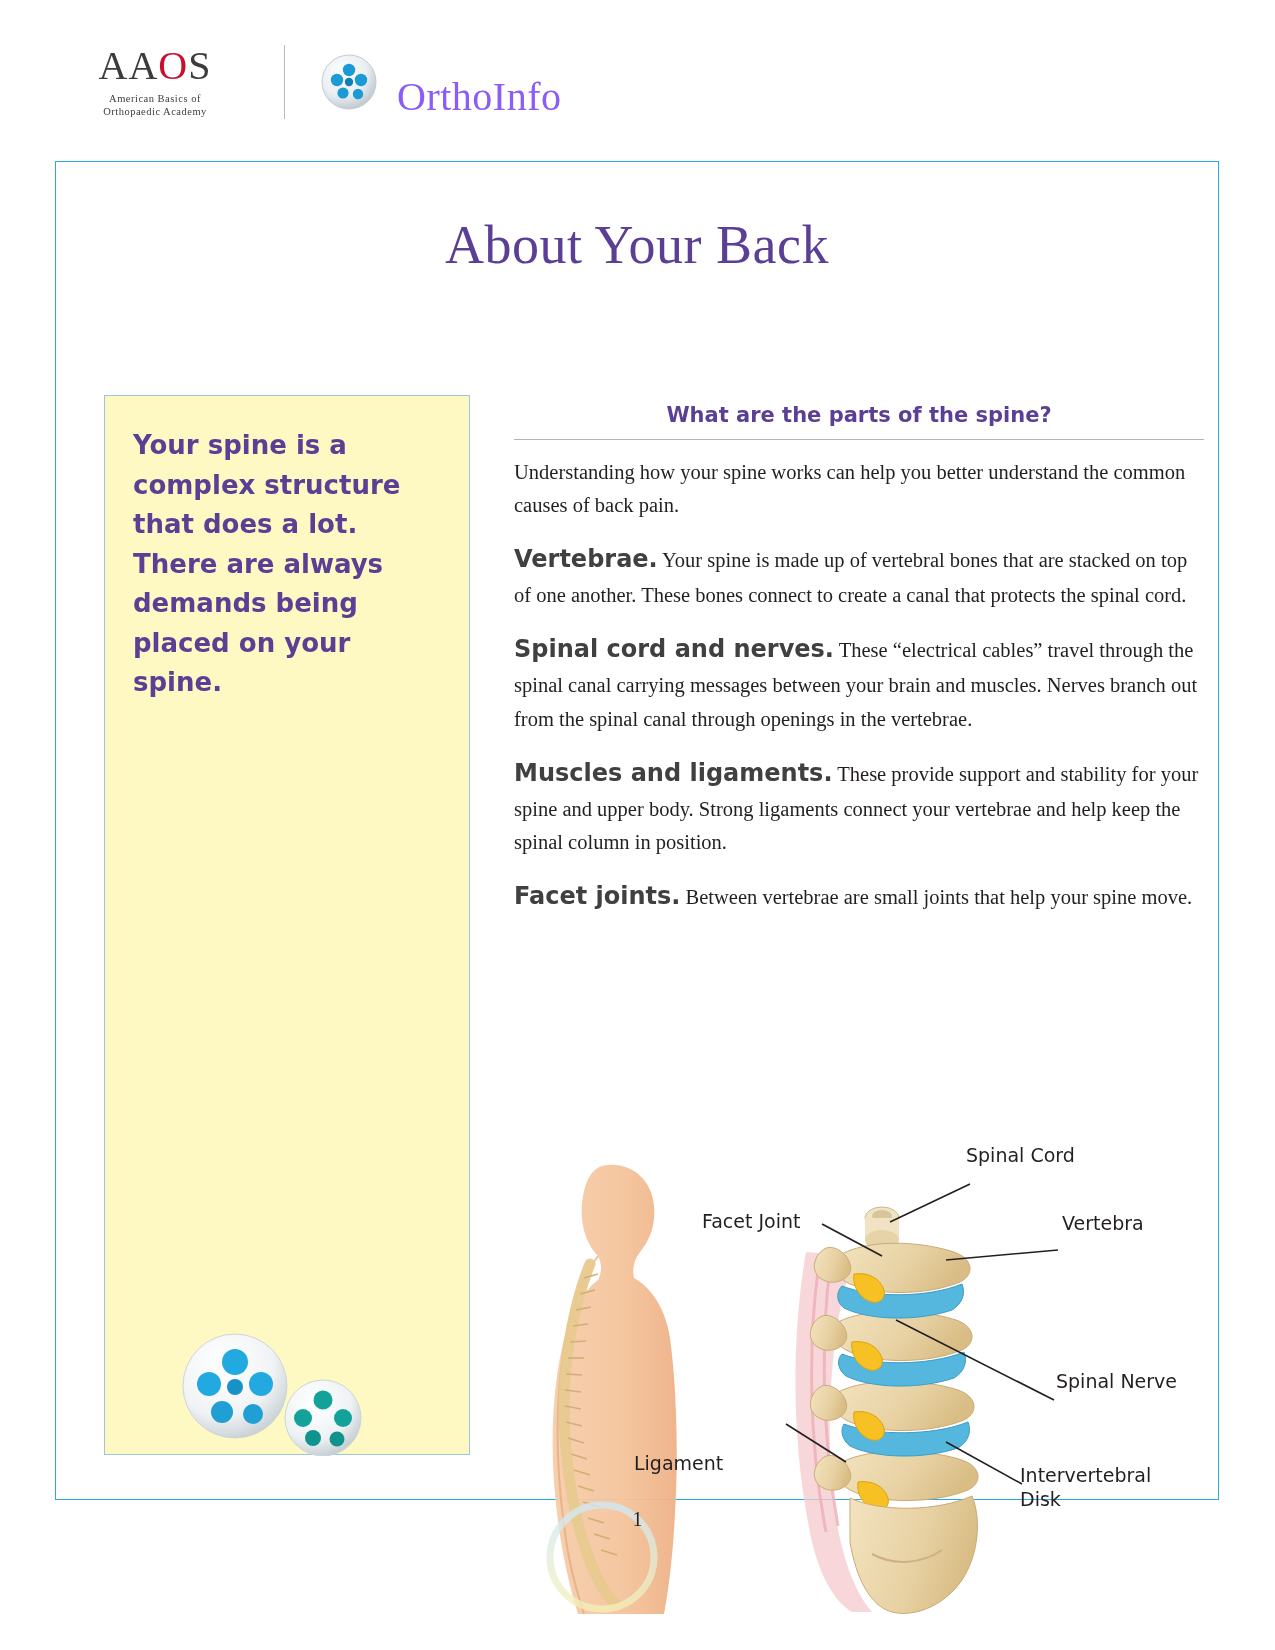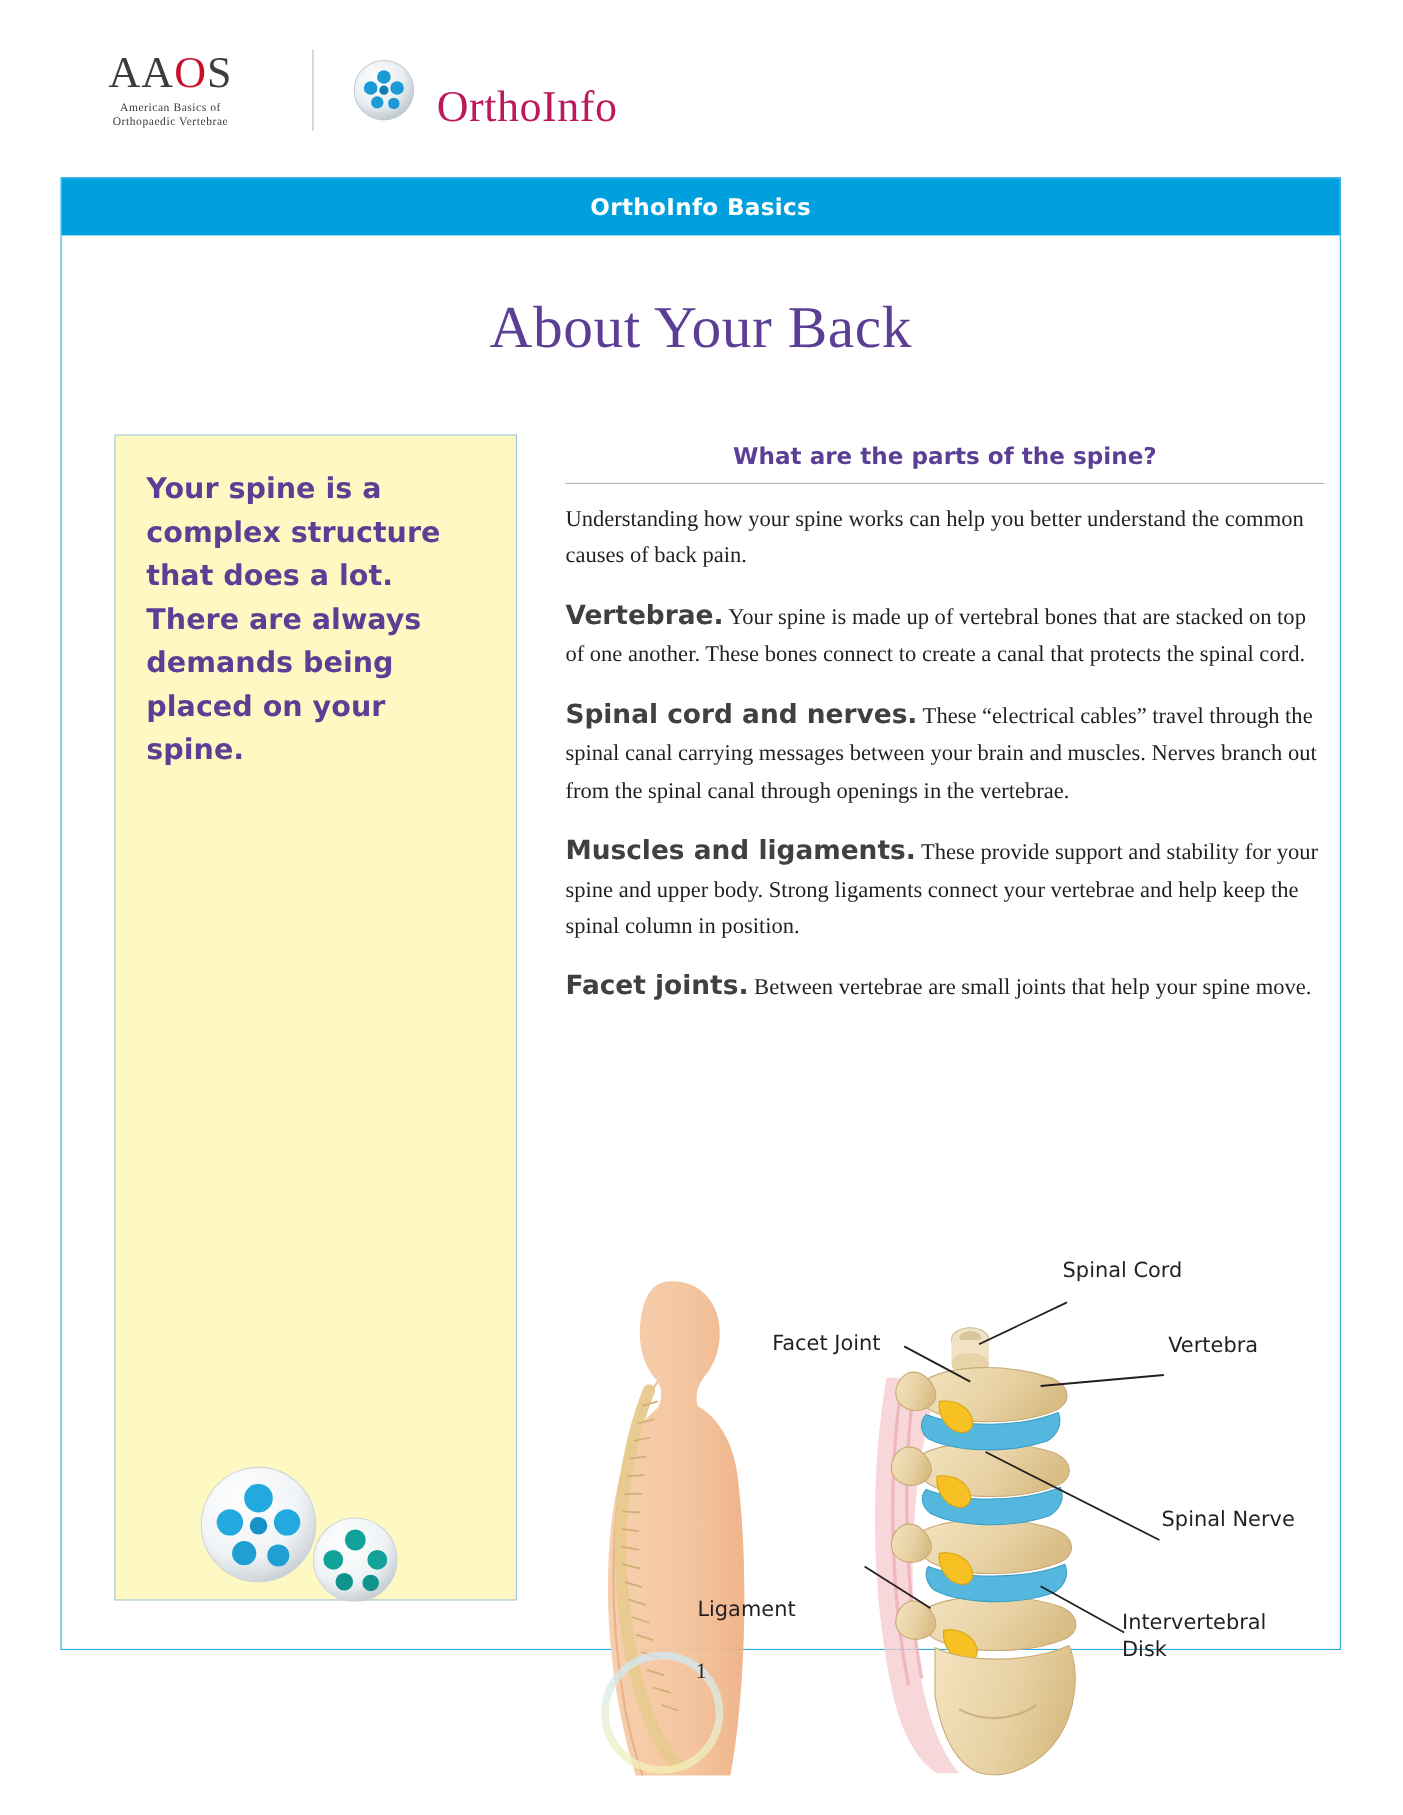--- a/index.html
+++ b/index.html
@@ -61,21 +61,21 @@
   }
   .ortho-mark {
     width: 60px;
     height: 60px;
     position: relative;
     margin-right: 18px;
   }
   .ortho-title {
     font-family: "Liberation Serif", serif;
     font-size: 40px;
-    color: #be185d;
+    color: #8b5cf6;
     letter-spacing: 0.5px;
     margin-top: 28px;
   }
 
   
   .page-frame {
     position: absolute;
     top: 161px;
     left: 55px;
     width: 1164px;
@@ -230,21 +230,21 @@
 
 <div class="masthead">
   <div class="aaos-logo">
     <div class="aaos-word">
       <span>AA</span>
         <span class="red-o">O</span>
         <span>S</span>
     </div>
     <div class="aaos-sub">
       <div>American Basics of</div>
-      <div>Orthopaedic Vertebrae</div>
+      <div>Orthopaedic Academy</div>
     </div>
   </div>
   <div class="masthead-divider"></div>
   <div class="ortho-mark">
     <svg width="60" height="60" viewBox="0 0 60 60" aria-hidden="true">
       <defs>
         <radialGradient id="ballg" cx="38%" cy="32%" r="72%">
           <stop offset="0%" stop-color="#ffffff"></stop>
           <stop offset="62%" stop-color="#e9eef2"></stop>
           <stop offset="100%" stop-color="#bcc6cc"></stop>
@@ -256,21 +256,20 @@
       <circle cx="42" cy="28" r="6.2" fill="#1b9ad6"></circle>
       <circle cx="24" cy="41" r="5.6" fill="#1b9ad6"></circle>
       <circle cx="39" cy="42" r="5.2" fill="#1b9ad6"></circle>
       <circle cx="30" cy="30" r="4.2" fill="#0d7fb5"></circle>
     </svg>
   </div>
   <div class="ortho-title">OrthoInfo</div>
 </div>
 
 <div class="page-frame">
-  <div class="basics-bar">OrthoInfo Basics</div>
   <div class="doc-title">About Your Back</div>
 
   <div class="content">
 
     <div class="sidebar">
       <div class="pull-quote">Your spine is a complex structure that does a lot. There are always demands being placed on your spine.</div>
 
       <div class="balls">
         <svg width="230" height="130" viewBox="0 0 230 130" aria-hidden="true">
           <defs>

